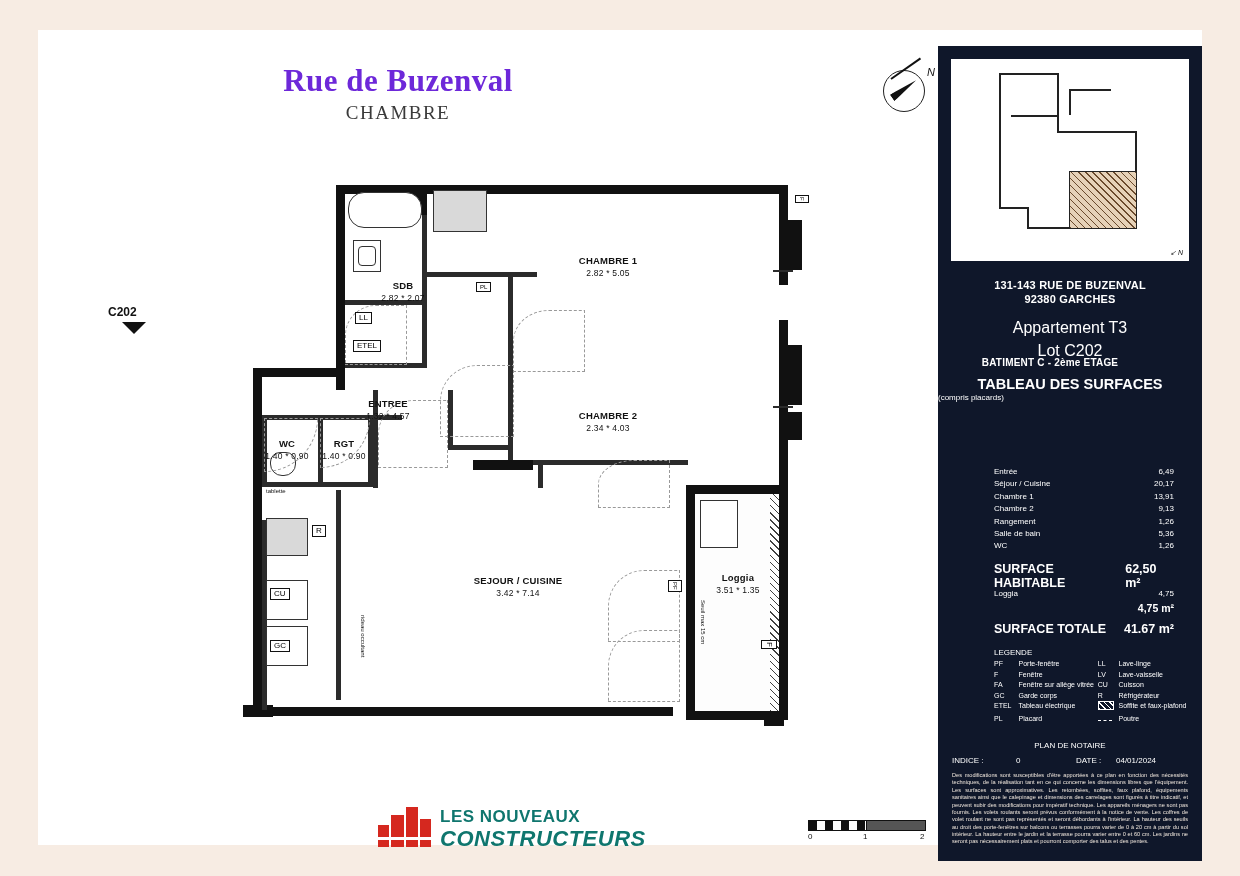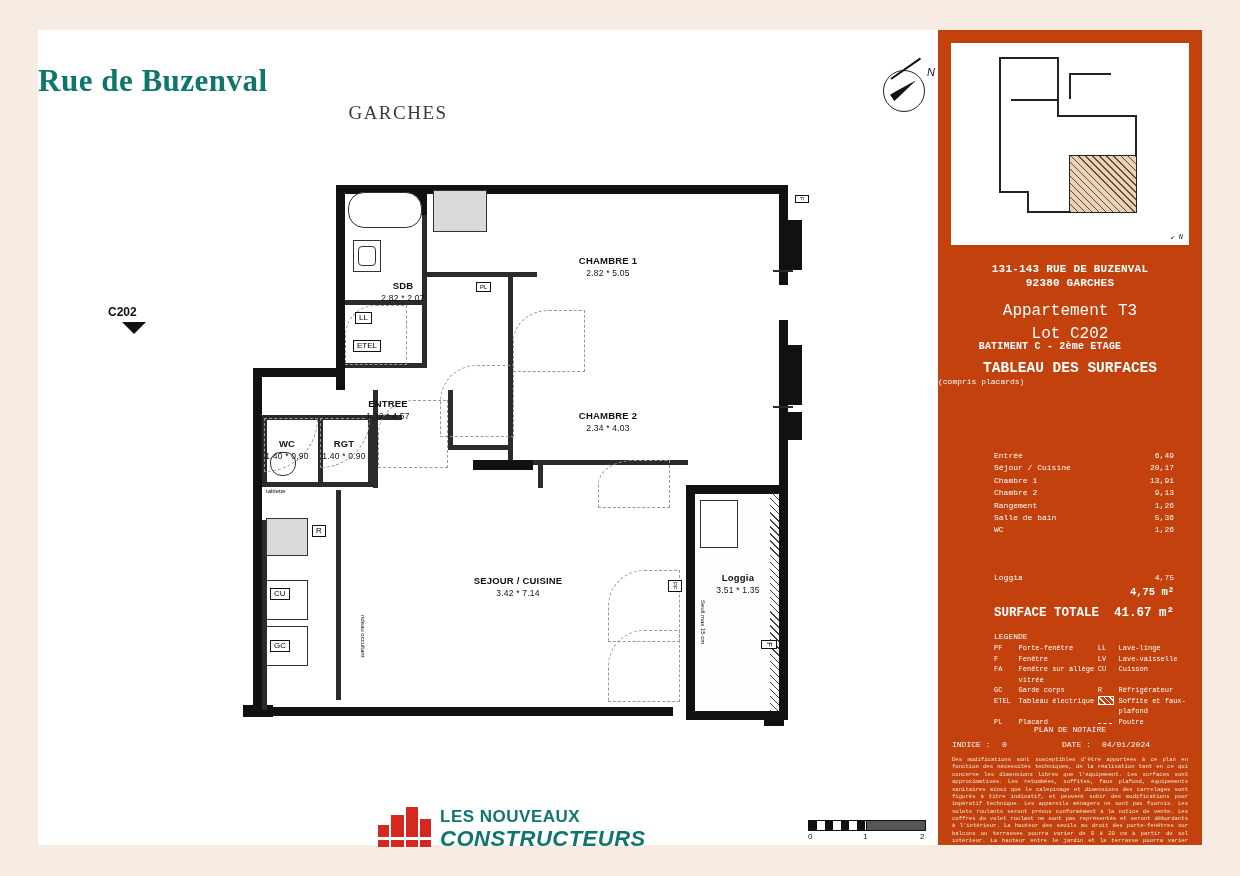--- a/index.html
+++ b/index.html
@@ -12,23 +12,23 @@
   .page{
     position:absolute;left:38px;top:30px;width:1164px;height:815px;
     background:#ffffff;
   }
   
   .plan{
     position:absolute;left:0;top:0;width:900px;height:815px;
     background:#ffffff;
   }
   .title-main{
-    position:absolute;left:0;top:33px;width:720px;text-align:left;
+    position:absolute;left:0;top:33px;width:720px;text-align:center;
     font-family:"Liberation Serif", serif;
-    font-size:31px;color:#0f766e;font-weight:bold;letter-spacing:.5px;
+    font-size:31px;color:#6d28d9;font-weight:bold;letter-spacing:.5px;
   }
   .title-sub{
     position:absolute;left:0;top:72px;width:720px;text-align:center;
     font-family:"Liberation Serif", serif;
     font-size:19px;color:#3a3a3a;letter-spacing:1.5px;
   }
   
   .compass{position:absolute;left:845px;top:36px;width:56px;height:50px;}
   .compass .circ{
     position:absolute;left:0;top:4px;width:40px;height:40px;border:1px solid #222;border-radius:50%;
@@ -85,22 +85,22 @@
   .logo .txt2{top:21px;font-size:22px;font-style:italic;}
   
   .scalebar{position:absolute;left:770px;top:790px;width:120px;height:30px;}
   .scalebar .bar{position:absolute;top:0;left:0;width:116px;height:9px;border:1px solid #111;
      background:repeating-linear-gradient(90deg,#111 0 8px,#fff 8px 16px);}
   .scalebar .bar2{position:absolute;top:0;left:58px;width:58px;height:9px;background:#555;border:1px solid #111;}
   .scalebar span{position:absolute;top:12px;font-size:8px;color:#111;}
 
   
   .panel{
-    position:absolute;left:900px;top:0;width:264px;height:815px;
-    background:#c2410c;color:#ffffff;font-family:Liberation Mono, monospace;
+    position:absolute;left:900px;top:16px;width:264px;height:815px;
+    background:#0f172a;color:#ffffff;
   }
   .mini{
     position:absolute;left:13px;top:13px;width:238px;height:202px;background:#ffffff;
   }
   .mini .mwall{position:absolute;background:#222;}
   .mini .mhatch{position:absolute;background:repeating-linear-gradient(45deg,#6b4a2c 0 1px,#e6d2b8 1px 5px);border:1px solid #222;}
   .mini .mnorth{position:absolute;right:6px;bottom:4px;font-size:7px;font-style:italic;color:#111;}
   .addr{
     position:absolute;left:0;top:232px;width:264px;text-align:center;
     font-size:11px;font-weight:bold;line-height:1.3;letter-spacing:.2px;
@@ -135,37 +135,37 @@
   .legend{position:absolute;left:56px;top:613px;width:200px;font-size:7px;line-height:1.5;}
   .legend .lrow{display:flex;}
   .legend .k{width:26px;}
   .legend .d{width:84px;}
   .legend .k2{width:22px;}
   .legend .d2{width:80px;}
   .lg-hatch{display:inline-block;width:14px;height:7px;border:1px solid #fff;
      background:repeating-linear-gradient(45deg,#fff 0 1px,transparent 1px 4px);}
   .notaire{position:absolute;left:0;top:695px;width:264px;text-align:center;font-size:8px;}
   .indice{position:absolute;left:14px;top:710px;width:236px;display:flex;font-size:8px;}
-  .indice .a{width:50px;}
+  .indice .a{width:64px;}
   .indice .b{width:60px;}
   .indice .c{width:40px;}
   .discl{
     position:absolute;left:14px;top:726px;width:236px;font-size:5.6px;line-height:1.32;
     text-align:justify;color:#f0e7dd;
   }
 </style>
 </head>
 <body>
 
 <div class="page">
 
   <div class="plan">
 
     <div class="title-main">Rue de Buzenval</div>
-    <div class="title-sub">GARCHES</div>
+    <div class="title-sub">CHAMBRE</div>
 
     <div class="compass">
       <div class="circ"></div>
       <div class="needle"></div>
       <div class="needle2"></div>
       <div class="nlabel">N</div>
     </div>
 
     <div class="c202tag" style="left:70px;top:275px;">C202</div>
     <div class="tri-down" style="left:84px;top:292px;"></div>
@@ -373,20 +373,24 @@
       <div class="srow">
           <span>Salle de bain</span>
           <span class="v">5,36</span>
         </div>
       <div class="srow">
           <span>WC</span>
           <span class="v">1,26</span>
         </div>
     </div>
 
+    <div class="bigrow r1">
+      <span>SURFACE HABITABLE</span>
+      <span>62,50 m²</span>
+    </div>
 
     <div class="loggia-row">
       <span>Loggia</span>
       <span>4,75</span>
     </div>
     <div class="loggia-tot">4,75 m²</div>
 
     <div class="bigrow r2">
       <span>SURFACE TOTALE</span>
       <span>41.67 m²</span>

